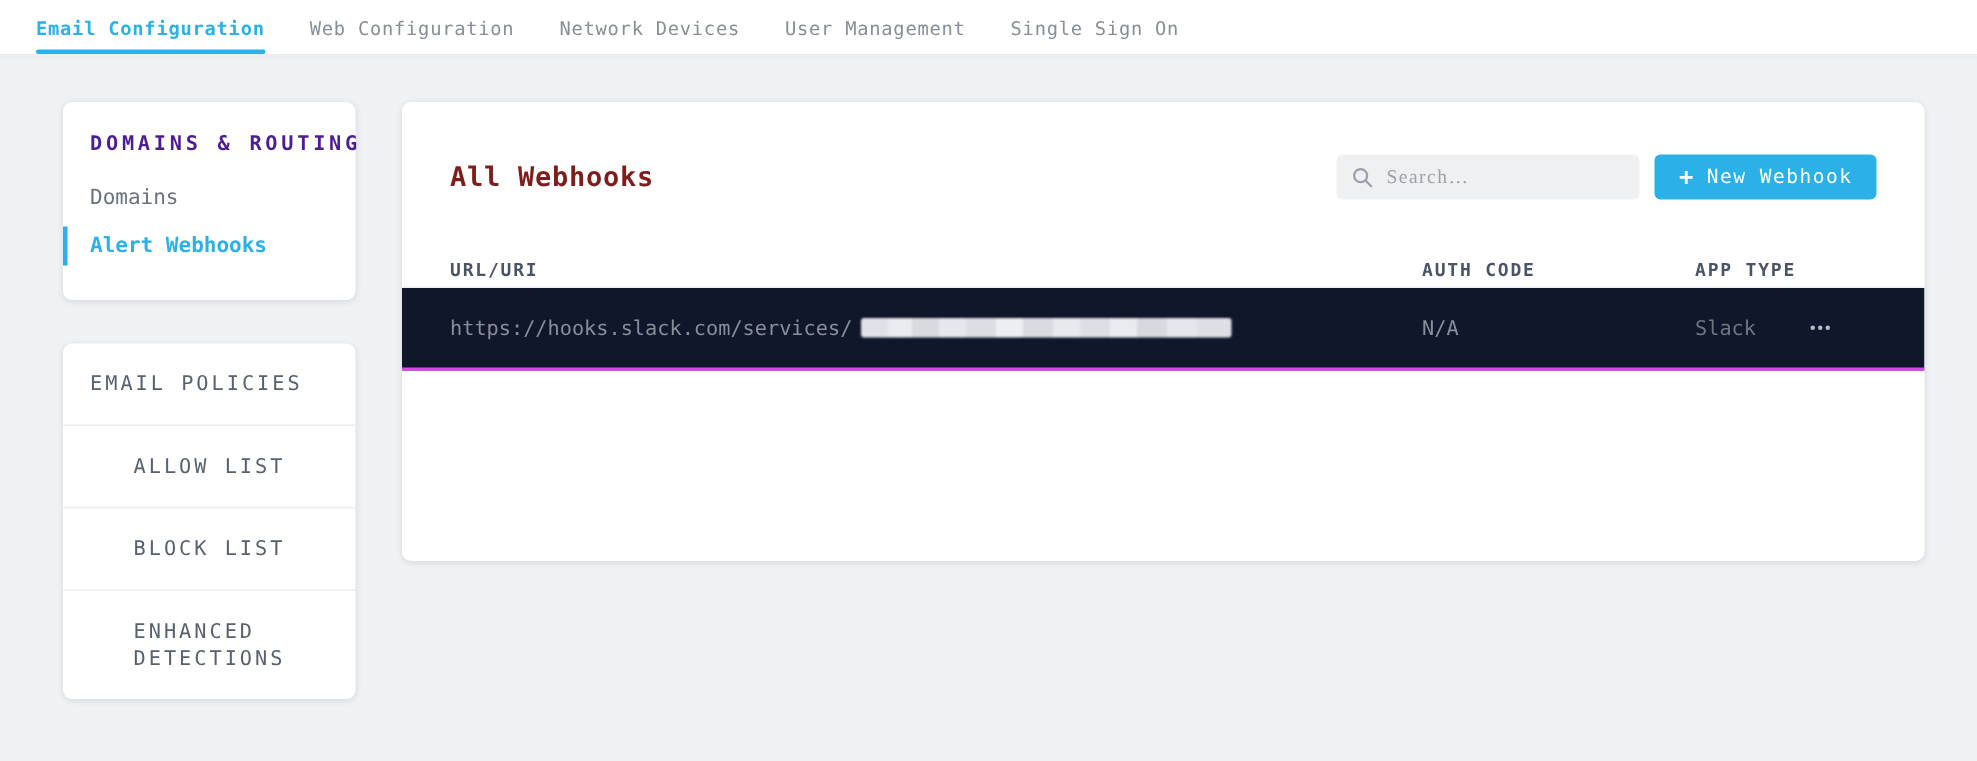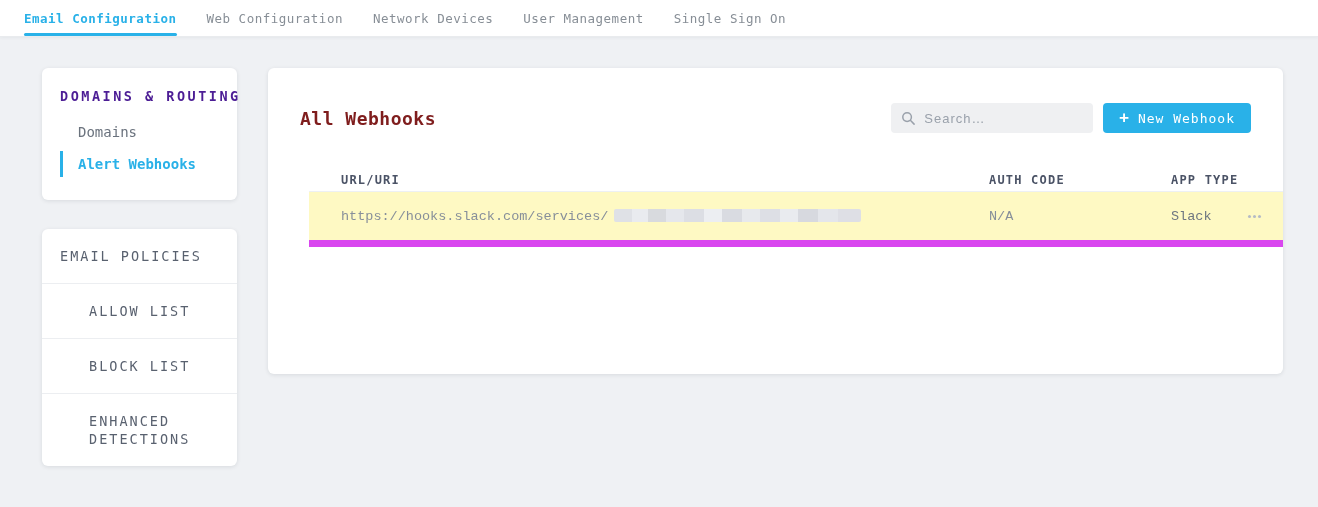--- a/index.html
+++ b/index.html
@@ -41,21 +41,21 @@
   }
   .card-domains { padding:20px 0 20px 0; margin-bottom:29px; }
   .side-title {
     padding:0 18px; margin-bottom:12px;
     font-size:13.5px; font-weight:700; letter-spacing:2.5px;
     color:#4c1d95; white-space:nowrap;
   }
   .side-item {
     height:32px; display:flex; align-items:center;
     padding:0 18px; font-size:14px; color:#6a727d;
-    position:relative; cursor:pointer; white-space:nowrap;margin-left:18px;
+    position:relative; cursor:pointer; white-space:nowrap;
   }
   .side-item.active { color:#29b1e8; font-weight:600; }
   .side-item.active::before {
     content:""; position:absolute; left:0; top:3px; bottom:3px;
     width:3px; background:#29b1e8;
   }
   .side-section {
     padding:18px 18px; font-size:13.5px; letter-spacing:2px;
     line-height:18px; color:#59616f; cursor:pointer;
   }
@@ -75,48 +75,47 @@
   .page-title {
     font-size:18px; font-weight:700; letter-spacing:0.5px; color:#7f1d1d;
   }
   .header-actions { display:flex; align-items:center; gap:10px; }
   .search-box {
     width:202px; height:30px; background:#eff0f2; border-radius:4px;
     display:flex; align-items:center; padding:0 10px; gap:8px;
   }
   .search-box input {
     border:none; outline:none; background:transparent;
-    font-family:Liberation Sans, sans-serif; font-size:13px; letter-spacing:1px;
+    font-family:Liberation Serif, serif; font-size:13px; letter-spacing:1px;
     color:#a16207; width:100%;
   }
   .search-box input::placeholder { color:#9aa1ab; }
   .btn-new {
     height:30px; padding:0 16px; background:#29b1e8; border:none;
     border-radius:4px; color:#fff; font-family:inherit;
     font-size:13px; letter-spacing:1px; font-weight:500;
     display:flex; align-items:center; gap:8px; cursor:pointer;
     white-space:nowrap;
   }
   .btn-new .plus { font-size:16px; font-weight:700; line-height:1; }
 
   
   .tgrid {
     display:grid;
     grid-template-columns:648px 182px 77px 1fr;
     align-items:center;
     padding:0 32px;
-    margin-left:41px;
   }
   .thead {
     height:24px;
     font-size:12px; font-weight:600; letter-spacing:1.2px; color:#4b5366;
     border-bottom:1px solid #edf0f3;
   }
   .trow { height:55px; font-size:13.5px; color:#878f9a; }
-  .trow.shaded { background:#fef9c3; border-bottom:7px solid #d946ef;font-family:Liberation Mono, monospace; }
+  .trow.shaded { background:#0f172a; border-bottom:2px solid #d946ef; }
   .cell-url { white-space:nowrap; overflow:hidden; }
   .cell-app { color:#6e7680; }
   .redacted {
     display:inline-block; height:13px; vertical-align:-2px;
     border-radius:2px; filter:blur(0.7px);
     background:linear-gradient(90deg,
       #dfe1e6 0 18px,#e9ebef 18px 34px,#d8dade 34px 52px,#e5e7ec 52px 70px,
       #dcdee4 70px 90px,#eceef2 90px 108px,#d9dbe1 108px 128px,#e7e9ed 128px 146px,
       #dddfe5 146px 166px,#e9ebef 166px 184px,#d7d9df 184px 204px,#e4e6eb 204px 224px,
       #dedfe5 224px 250px);

